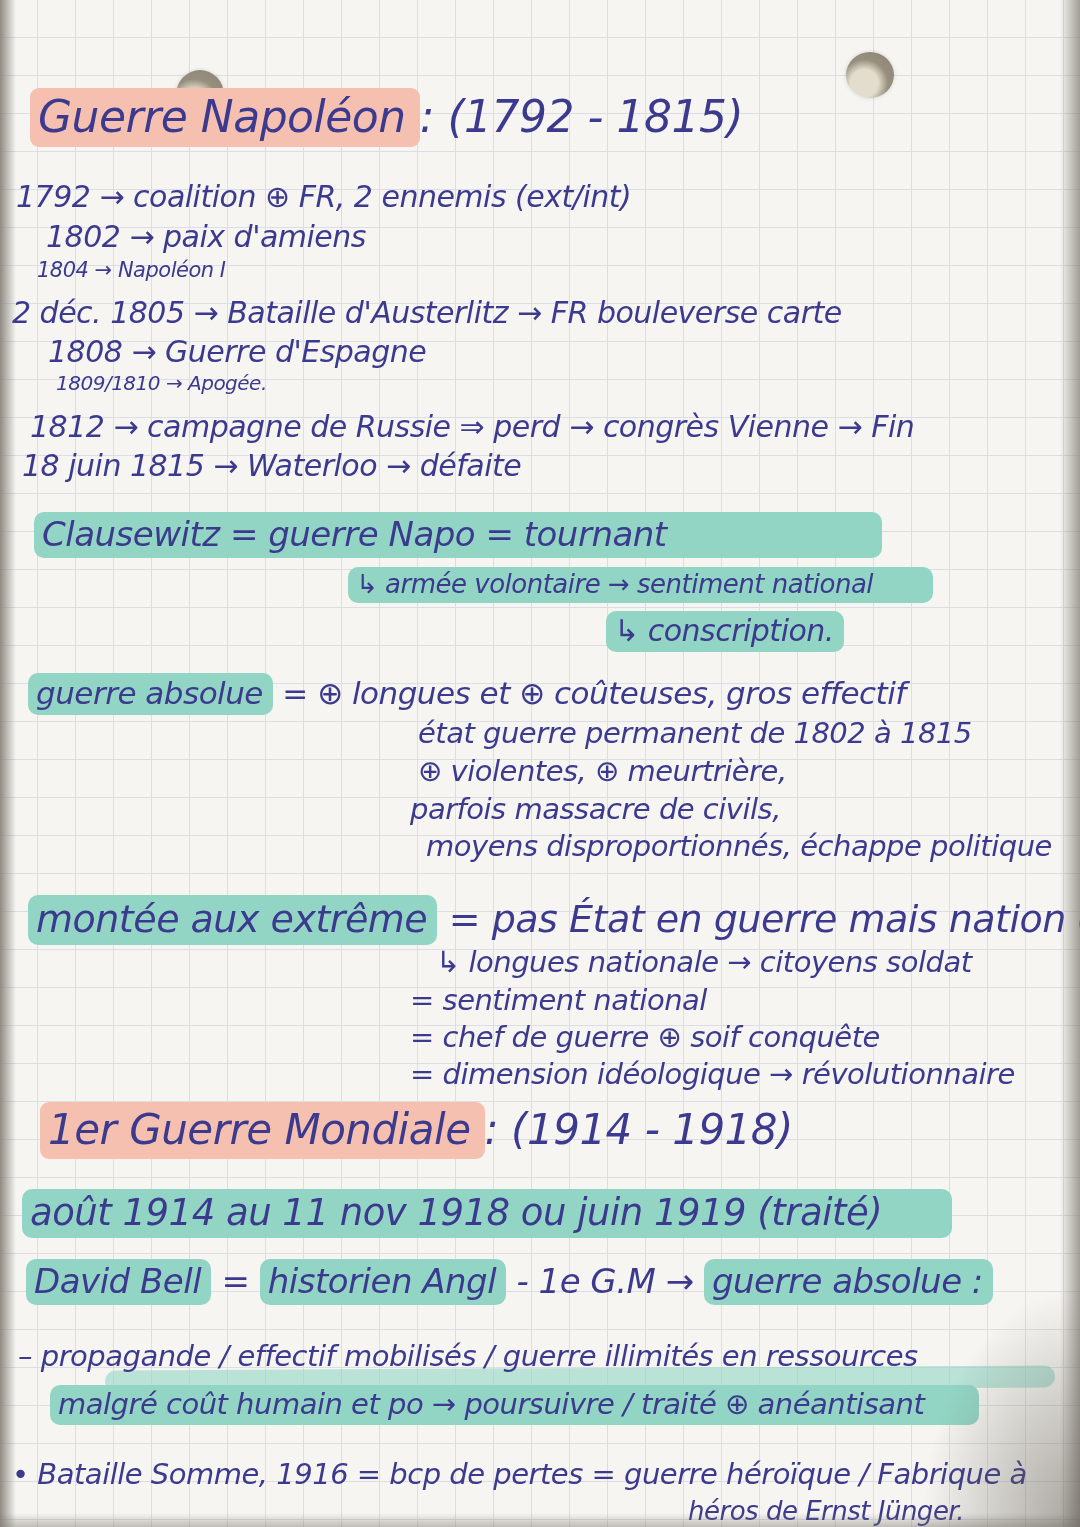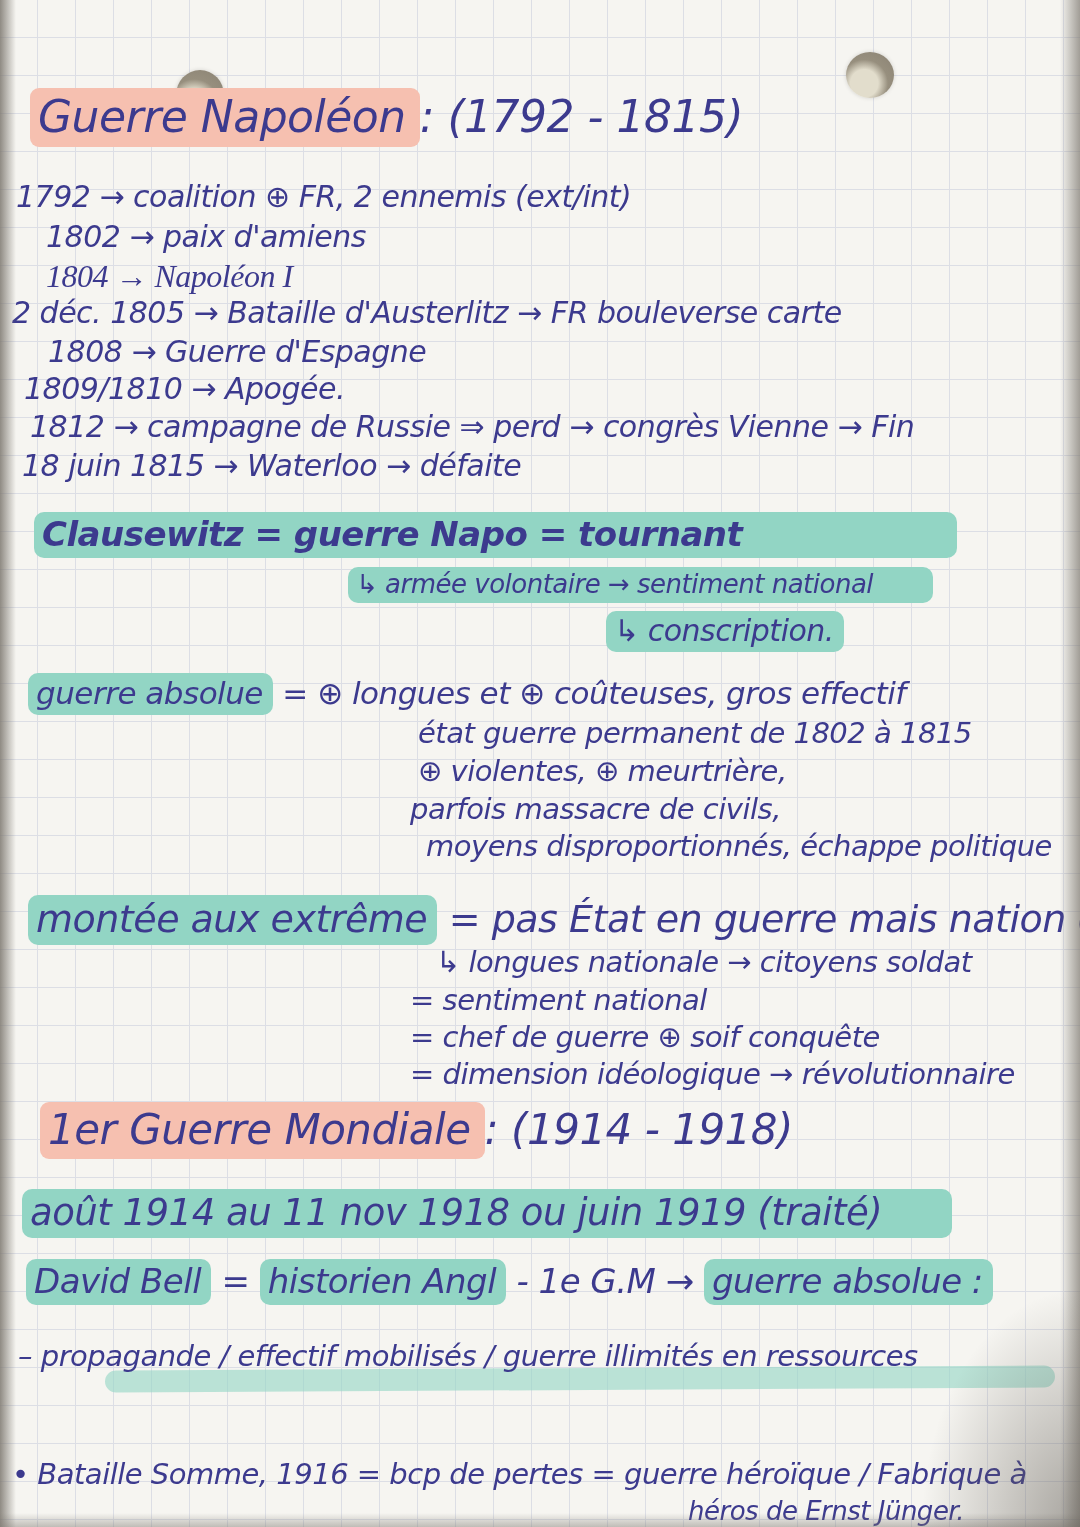--- a/index.html
+++ b/index.html
@@ -40,21 +40,21 @@
   .hole1{left:176px;top:70px;width:48px;height:50px;}
   .hole2{left:846px;top:52px;width:48px;height:46px;}
 
   .hw{
     position:absolute;white-space:nowrap;
     font-style:italic;color:var(--ink);
     letter-spacing:-0.5px;line-height:1.15;
   }
   .hl-pink{background:var(--highlight-pink);padding:3px 14px 5px 8px;border-radius:9px;}
   .hl-teal{background:var(--highlight-teal);padding:2px 10px 4px 8px;border-radius:10px;}
-  .band-1{padding-right:215px;font-weight:bold;}
+  .band-1{padding-right:215px;}
   .band-2{padding-right:60px;}
   .band-3{}
   .band-dates{padding-right:70px;}
   .band-p1{padding-right:55px;}
   .strip{
     position:absolute;background:var(--highlight-teal);opacity:.6;
     border-radius:12px;transform:rotate(-0.3deg);
   }
 </style>
 </head>
@@ -64,24 +64,24 @@
 
   <div class="hole hole1"></div>
   <div class="hole hole2"></div>
 
   <div class="hw" style="left:30px;top:92px;font-size:44px;">
     <span class="hl-pink">Guerre Napoléon</span><span>: (1792 - 1815)</span>
   </div>
 
   <div class="hw" style="left:16px;top:180px;font-size:30px;">1792 → coalition ⊕ FR, 2 ennemis (ext/int)</div>
   <div class="hw" style="left:46px;top:220px;font-size:30px;">1802 → paix d'amiens</div>
-  <div class="hw" style="left:46px;top:258px;font-size:32px;font-family:Liberation Serif, serif;">1804 → Napoléon I</div>
+  <div class="hw" style="left:37px;top:258px;font-size:21px;">1804 → Napoléon I</div>
   <div class="hw" style="left:12px;top:296px;font-size:30px;">2 déc. 1805 → Bataille d'Austerlitz → FR bouleverse carte</div>
   <div class="hw" style="left:48px;top:335px;font-size:30px;">1808 → Guerre d'Espagne</div>
-  <div class="hw" style="left:24px;top:372px;font-size:30px;">1809/1810 → Apogée.</div>
+  <div class="hw" style="left:56px;top:372px;font-size:20px;">1809/1810 → Apogée.</div>
   <div class="hw" style="left:30px;top:410px;font-size:30px;">1812 → campagne de Russie ⇒ perd → congrès Vienne → Fin</div>
   <div class="hw" style="left:22px;top:449px;font-size:30px;">18 juin 1815 → Waterloo → défaite</div>
 
   <div class="hw" style="left:34px;top:515px;font-size:34px;">
     <span class="hl-teal band-1">Clausewitz = guerre Napo = tournant</span>
   </div>
   <div class="hw" style="left:348px;top:570px;font-size:26px;">
     <span class="hl-teal band-2">↳ armée volontaire → sentiment national</span>
   </div>
   <div class="hw" style="left:606px;top:614px;font-size:30px;">
@@ -118,20 +118,23 @@
     <span class="hl-teal">David Bell</span>
     <span>=</span>
     <span class="hl-teal">historien Angl</span>
     <span>- 1e G.M →</span>
     <span class="hl-teal">guerre absolue :</span>
   </div>
 
   <div class="strip" style="left:105px;top:1368px;width:950px;height:22px;"></div>
 
   <div class="hw" style="left:18px;top:1340px;font-size:29px;">– propagande / effectif mobilisés / guerre illimités en ressources</div>
+  <div class="hw" style="left:50px;top:1388px;font-size:29px;">
+    <span class="hl-teal band-p1">malgré coût humain et po → poursuivre / traité ⊕ anéantisant</span>
+  </div>
 
   <div class="hw" style="left:12px;top:1458px;font-size:29px;">• Bataille Somme, 1916 = bcp de pertes = guerre héroïque / Fabrique à</div>
   <div class="hw" style="left:688px;top:1497px;font-size:26px;">héros de Ernst Jünger.</div>
 
   <div class="edge-left"></div>
   <div class="edge-right"></div>
   <div class="edge-bottom"></div>
   <div class="corner-shadow"></div>
 </div>
 

